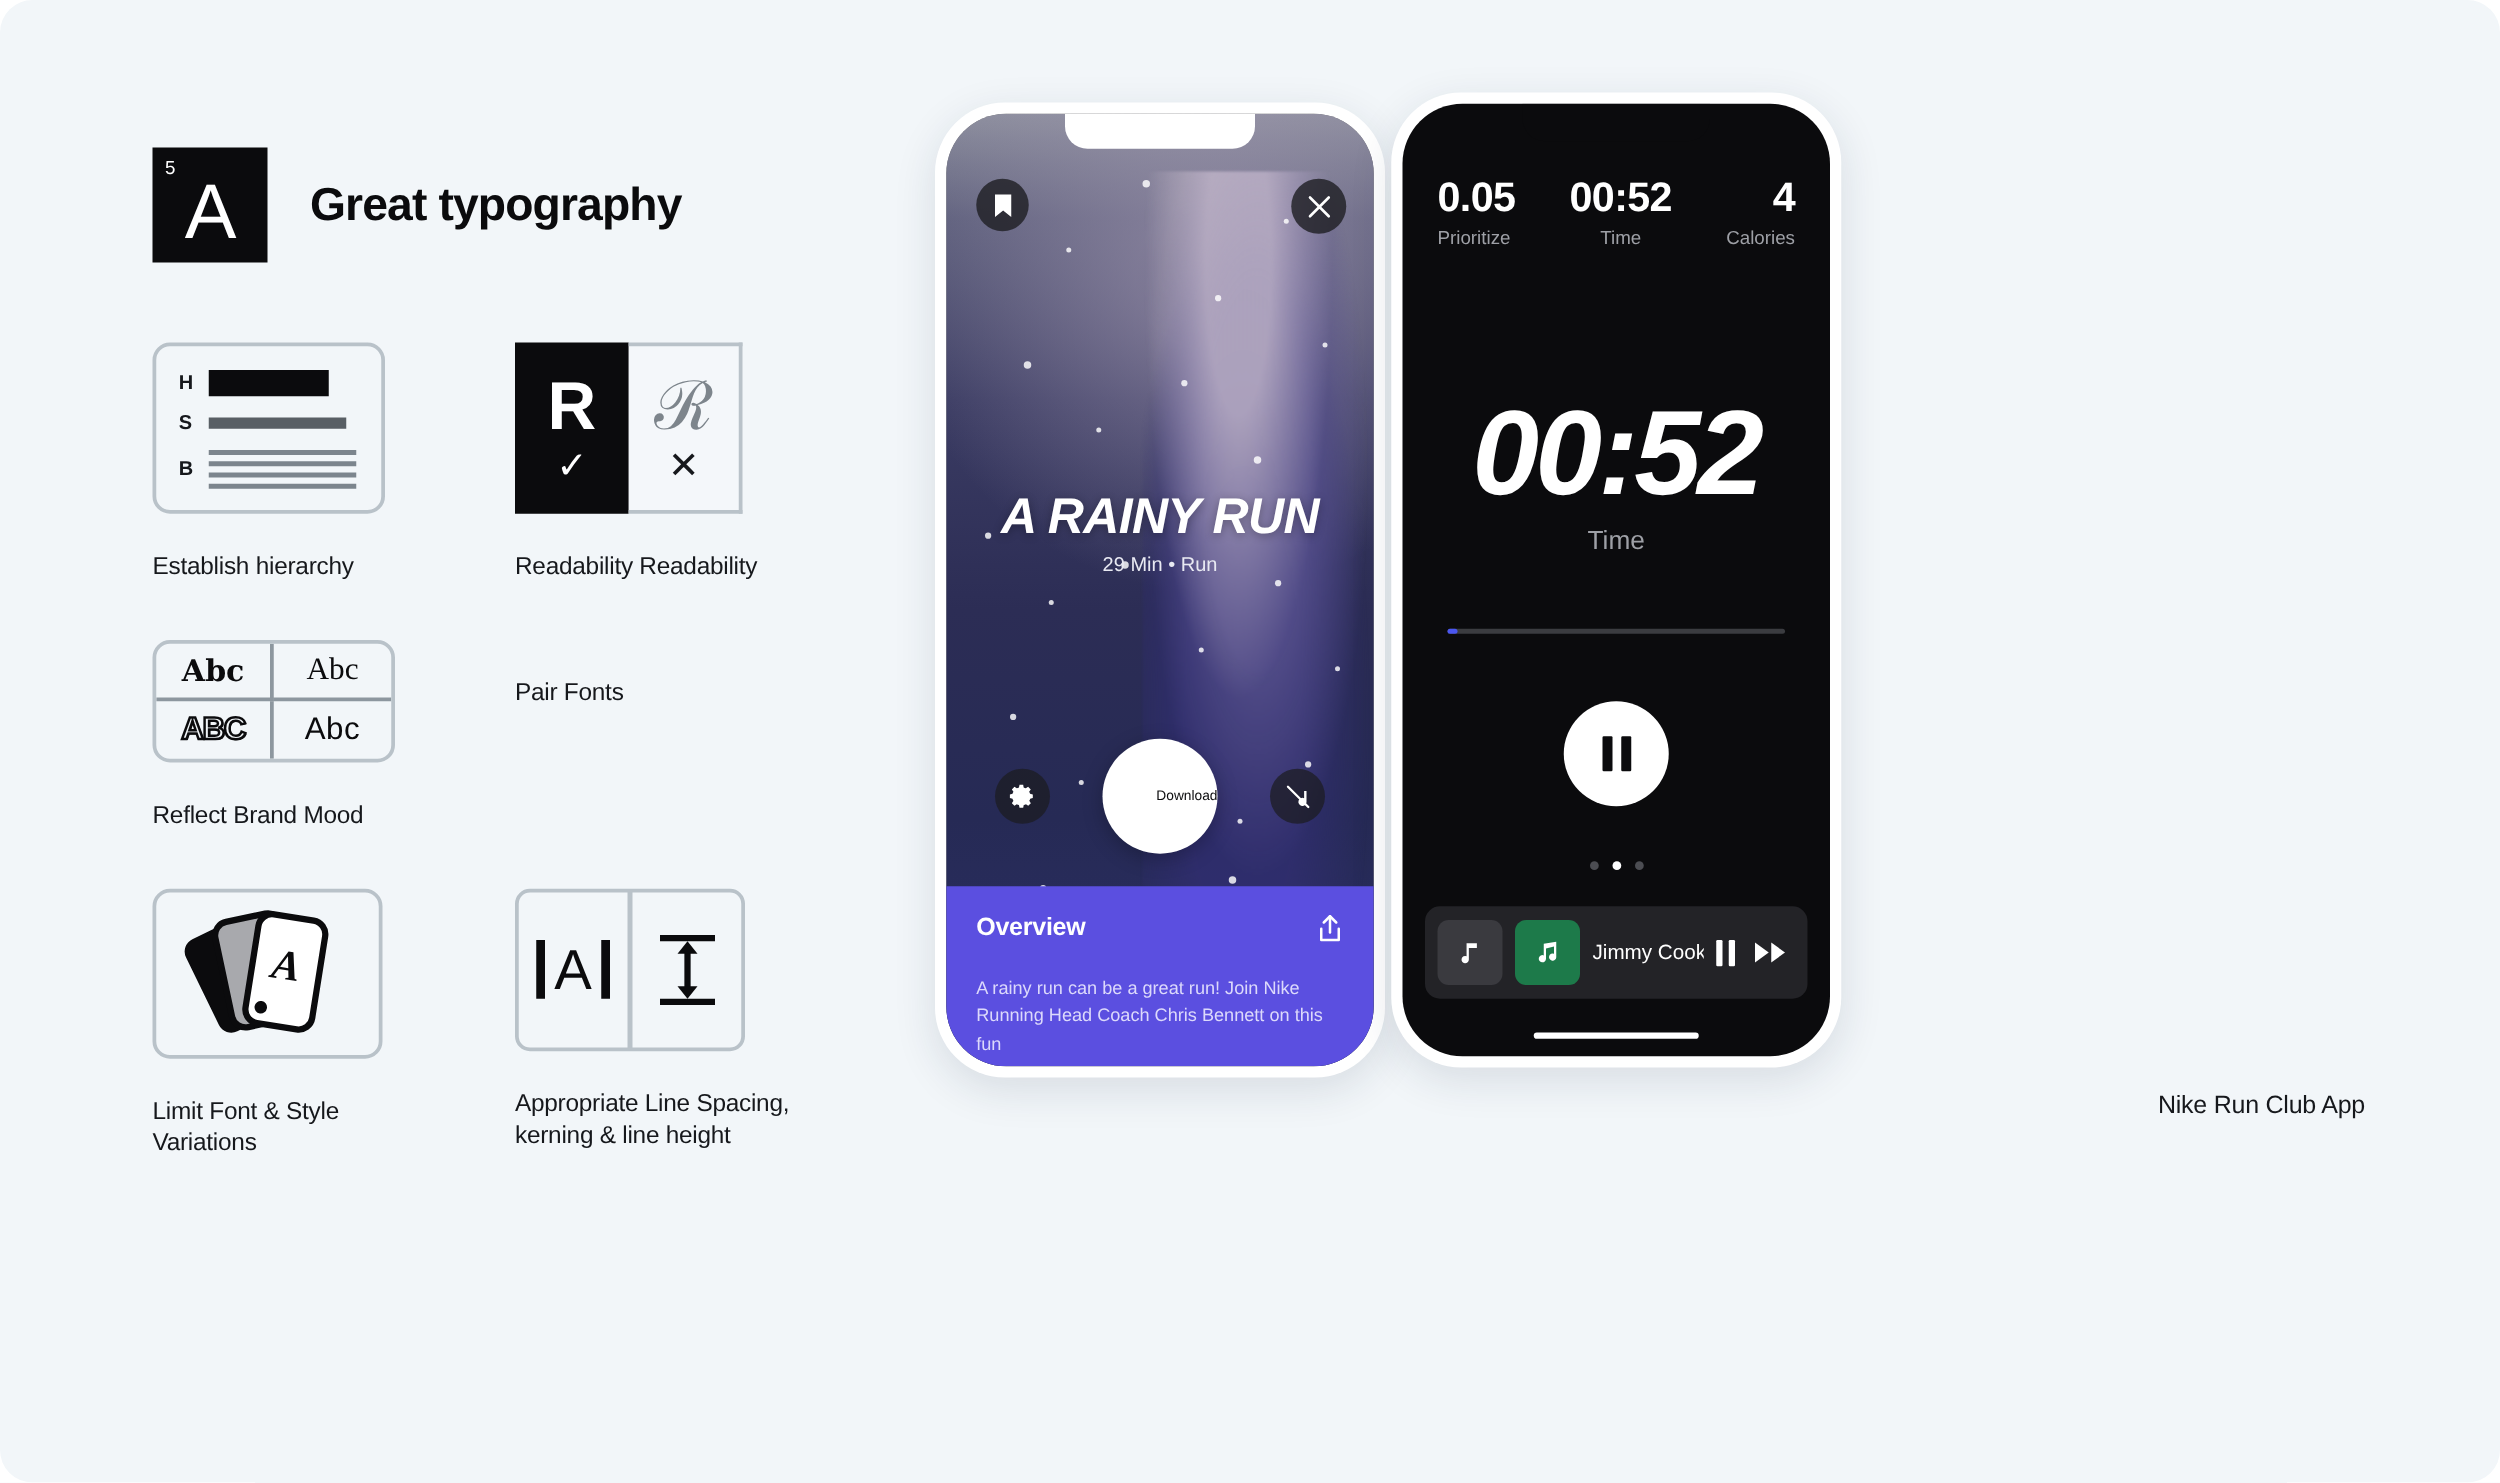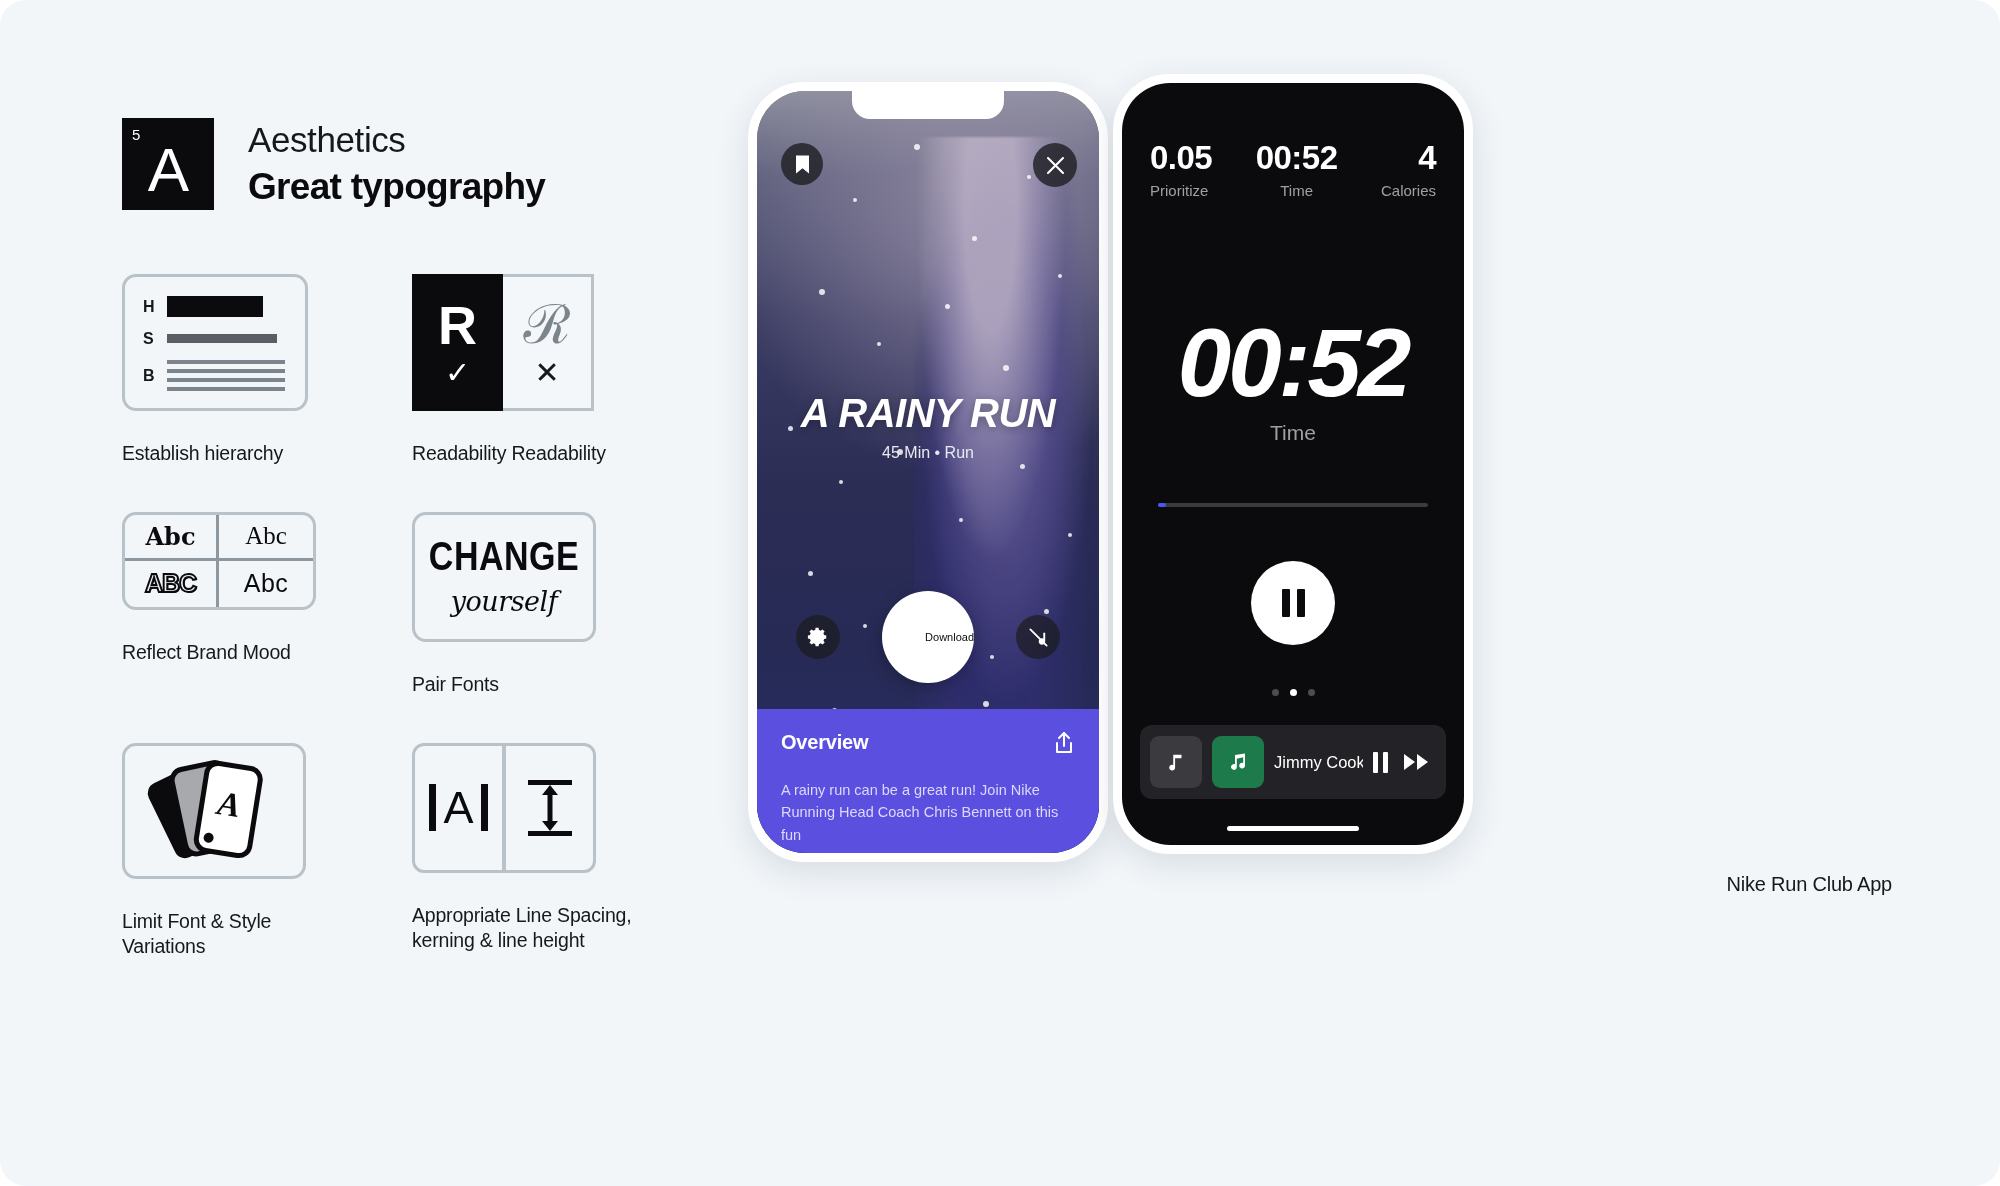--- a/index.html
+++ b/index.html
@@ -423,21 +423,20 @@
 <div id="root">
 
   <div class="left-panel">
 
     <div class="header-row">
       <div class="badge-square">
         <span class="badge-num">5</span>
         <span class="badge-letter">A</span>
       </div>
       <div class="header-text">
-        <div class="header-kicker">Aesthetics</div>
         <div class="header-title">Great typography</div>
       </div>
     </div>
 
     <div class="cards-grid">
 
       <div class="card-cell">
         <div class="card-frame c-hierarchy">
           <div class="h-row">
             <span class="h-label">H</span>
@@ -478,24 +477,20 @@
         <div class="card-frame c-mood">
           <div class="mood-cell b">Abc</div>
           <div class="mood-cell s">Abc</div>
           <div class="mood-cell o">ABC</div>
           <div class="mood-cell l">Abc</div>
         </div>
         <div class="card-caption">Reflect Brand Mood</div>
       </div>
 
       <div class="card-cell">
-        <div class="card-frame c-pair">
-          <div class="pair-top">CHANGE</div>
-          <div class="pair-bottom">yourself</div>
-        </div>
         <div class="card-caption">Pair Fonts</div>
       </div>
 
       <div class="card-cell">
         <div class="card-frame c-cards">
           <svg width="150" height="108" viewBox="0 0 150 108">
             <g transform="rotate(-26 54 54)">
               <rect x="20" y="12" width="54" height="82" rx="11" fill="#0b0b0d"></rect>
             </g>
             <g transform="rotate(-12 68 54)">
@@ -578,21 +573,21 @@
             <path d="M2 1.5h13v18l-6.5-5.2L2 19.5z" fill="#ffffff"></path>
           </svg>
         </div>
         <div class="circle-btn btn-close">
           <svg width="19" height="19" viewBox="0 0 19 19">
             <path d="M2 2 L17 17 M17 2 L2 17" stroke="#ffffff" stroke-width="2.1" stroke-linecap="round"></path>
           </svg>
         </div>
 
         <div class="hero-title">A RAINY RUN</div>
-        <div class="hero-sub">45 Min • Run</div>
+        <div class="hero-sub">29 Min • Run</div>
 
         <div class="p1-controls">
           <div class="p1-side-btn">
             <svg width="22" height="22" viewBox="0 0 24 24">
               <path fill="#ffffff" d="M12 8.2a3.8 3.8 0 1 0 0 7.6 3.8 3.8 0 0 0 0-7.6zm0 5.9a2.1 2.1 0 1 1 0-4.2 2.1 2.1 0 0 1 0 4.2z"></path>
               <path fill="#ffffff" d="M21 13.6v-3.2l-2.4-.5a6.9 6.9 0 0 0-.8-1.9l1.4-2-2.3-2.3-2 1.4a6.9 6.9 0 0 0-1.9-.8L12.6 2h-3.2l-.5 2.3a6.9 6.9 0 0 0-1.9.8l-2-1.4-2.3 2.3 1.4 2a6.9 6.9 0 0 0-.8 1.9L1 10.4v3.2l2.3.5c.2.7.5 1.3.8 1.9l-1.4 2 2.3 2.3 2-1.4c.6.3 1.2.6 1.9.8l.5 2.3h3.2l.5-2.3c.7-.2 1.3-.5 1.9-.8l2 1.4 2.3-2.3-1.4-2c.3-.6.6-1.2.8-1.9l2.3-.5z"></path>
             </svg>
           </div>
           <div class="download-btn">
             <span>Download</span>

